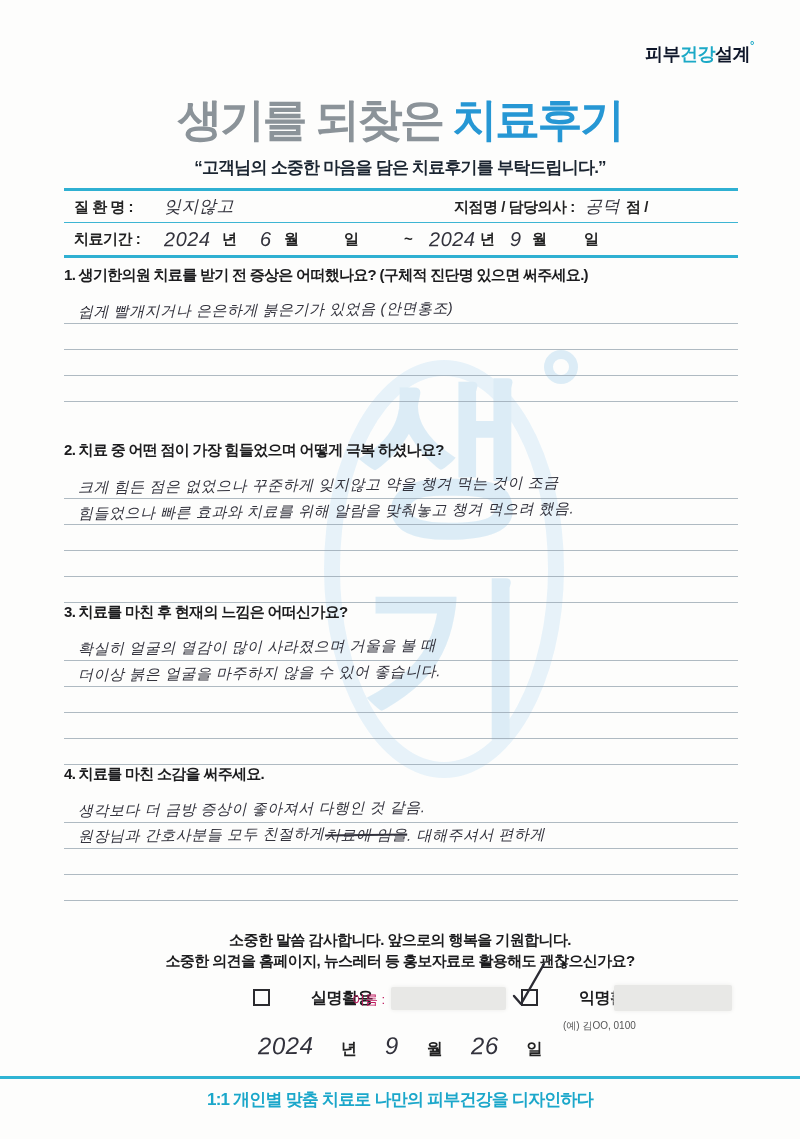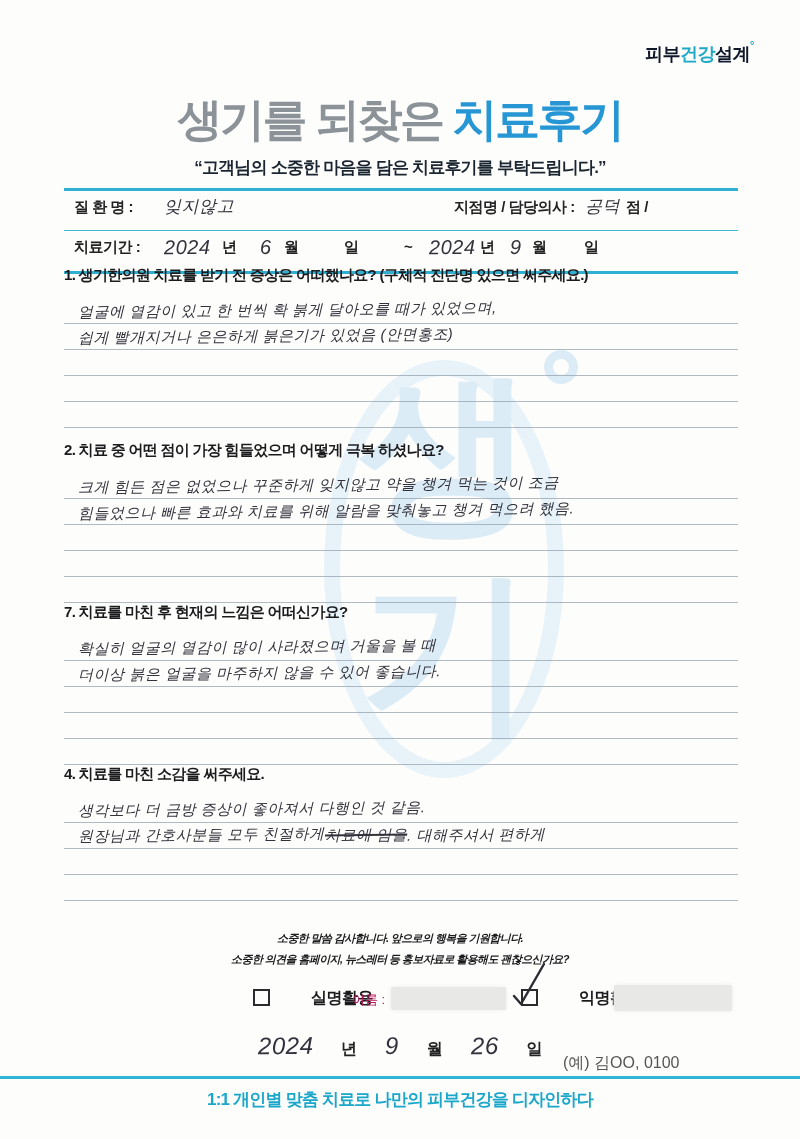--- a/index.html
+++ b/index.html
@@ -19,39 +19,39 @@
   .logo { position:absolute; top:42px; right:46px; font-size:18px; font-weight:bold; letter-spacing:-0.5px; }
   .logo .lg-gray { color:#0f172a; }
   .logo .lg-teal { color:#1ca9c6; }
   .logo .lg-deg { color:#1ca9c6; font-size:11px; vertical-align:top; position:relative; top:-3px; }
   .main-title { position:absolute; top:90px; left:0; width:100%; text-align:center; font-size:45px; font-weight:800; letter-spacing:-2.5px; }
   .main-title .t-gray { color:#8b9399; }
   .main-title .t-blue { color:#2697d4;margin-top:16px; }
   .subtitle { position:absolute; top:156px; left:0; width:100%; text-align:center; font-size:17px; font-weight:bold; color:#1b2531; letter-spacing:-0.8px; }
   
   .info-table { position:absolute; top:188px; left:64px; width:674px; border-top:3px solid #2fb0d2; border-bottom:3px solid #2fb0d2; }
-  .info-row { position:relative; height:40px; line-height:32px; font-size:15px; }
+  .info-row { position:relative; height:32px; line-height:32px; font-size:15px; }
   .info-row.first { border-bottom:1px solid #3db5d3; }
   .ilabel { font-weight:bold; color:#222; letter-spacing:-0.5px; }
   .pos { position:absolute; top:0; white-space:nowrap; }
   
   .hand { font-style:italic; color:#32323c; letter-spacing:0.5px; display:inline-block; transform:rotate(-0.6deg); font-size:15px; }
   .hand.big { font-size:20px; }
   .strike { text-decoration:line-through; text-decoration-thickness:2px; }
   
   .qblock { position:absolute; left:64px; width:674px; }
   .qtitle { font-size:15px; font-weight:bold; color:#1b1b1d; letter-spacing:-0.7px; margin-bottom:13px; }
   .ans-line { height:26px; border-bottom:1px solid rgba(148,163,175,0.75); padding-left:14px; line-height:24px; white-space:nowrap; }
   
-  .center-line { position:absolute; left:0; width:100%; text-align:center; font-size:11px; font-weight:bold; color:#1b1b1d; letter-spacing:-0.6px;font-style:italic; }
+  .center-line { position:absolute; left:0; width:100%; text-align:center; font-size:15px; font-weight:bold; color:#1b1b1d; letter-spacing:-0.6px; }
   .checkbox { position:absolute; width:17px; height:17px; border:2px solid #2b2b2f; background:transparent; }
   .cb-label { position:absolute; font-size:16px; font-weight:bold; color:#1b1b1d; letter-spacing:-0.5px;margin-left:32px; }
   .name-label { position:absolute; font-size:13px; font-weight:normal; color:#be185d; }
   .redact { position:absolute; height:23px; background:#e8e8e6; border-radius:2px; box-shadow:0 0 4px #ececea; }
-  .example { position:absolute; font-size:16px; color:#555;margin-top:34px; }
+  .example { position:absolute; font-size:10px; color:#555; }
   .date-row { position:absolute; top:1032px; left:0; width:100%; display:flex; justify-content:center; align-items:baseline; gap:28px; }
   .date-row .unit { font-size:16px; font-weight:bold; color:#222; }
   .check-svg { position:absolute; top:958px; left:510px; }
   
   .footer-line { position:absolute; top:1076px; left:0; width:800px; height:3px; background:#2fb4d4; }
   .footer-slogan { position:absolute; top:1088px; left:0; width:100%; text-align:center; font-size:17px; font-weight:bold; color:#1ba7ca; letter-spacing:-0.8px; }
 </style>
 </head>
 <body>
 
@@ -90,38 +90,37 @@
         <span class="pos hand big" style="left:365px;">2024</span>
         <span class="pos ilabel" style="left:416px;">년</span>
         <span class="pos hand big" style="left:446px;">9</span>
         <span class="pos ilabel" style="left:468px;">월</span>
         <span class="pos ilabel" style="left:520px;">일</span>
       </div>
     </div>
 
     <div class="qblock" style="top:266px;">
       <div class="qtitle">1. 생기한의원 치료를 받기 전 증상은 어떠했나요? (구체적 진단명 있으면 써주세요.)</div>
-      <div class="ans-line"><span class="hand">얼굴에  열감이 있고  한 번씩  확  붉게  달아오를  때가  있었으며,</span></div>
       <div class="ans-line"><span class="hand">쉽게  빨개지거나  은은하게  붉은기가  있었음  (안면홍조)</span></div>
       <div class="ans-line"><span class="hand"></span></div>
       <div class="ans-line"><span class="hand"></span></div>
       <div class="ans-line"><span class="hand"></span></div>
     </div>
 
     <div class="qblock" style="top:441px;">
       <div class="qtitle">2. 치료 중 어떤 점이 가장 힘들었으며 어떻게 극복 하셨나요?</div>
       <div class="ans-line"><span class="hand">크게 힘든  점은  없었으나  꾸준하게  잊지않고  약을  챙겨  먹는  것이  조금</span></div>
       <div class="ans-line"><span class="hand">힘들었으나  빠른 효과와  치료를  위해  알람을  맞춰놓고  챙겨  먹으려  했음.</span></div>
       <div class="ans-line"><span class="hand"></span></div>
       <div class="ans-line"><span class="hand"></span></div>
       <div class="ans-line"><span class="hand"></span></div>
     </div>
 
     <div class="qblock" style="top:603px;">
-      <div class="qtitle">7. 치료를 마친 후 현재의 느낌은 어떠신가요?</div>
+      <div class="qtitle">3. 치료를 마친 후 현재의 느낌은 어떠신가요?</div>
       <div class="ans-line"><span class="hand">확실히  얼굴의  열감이  많이  사라졌으며  거울을 볼 때</span></div>
       <div class="ans-line"><span class="hand">더이상  붉은  얼굴을  마주하지  않을  수 있어  좋습니다.</span></div>
       <div class="ans-line"><span class="hand"></span></div>
       <div class="ans-line"><span class="hand"></span></div>
       <div class="ans-line"><span class="hand"></span></div>
     </div>
 
     <div class="qblock" style="top:765px;">
       <div class="qtitle">4. 치료를 마친 소감을 써주세요.</div>
       <div class="ans-line"><span class="hand">생각보다  더 금방  증상이  좋아져서  다행인 것 같음.</span></div>

